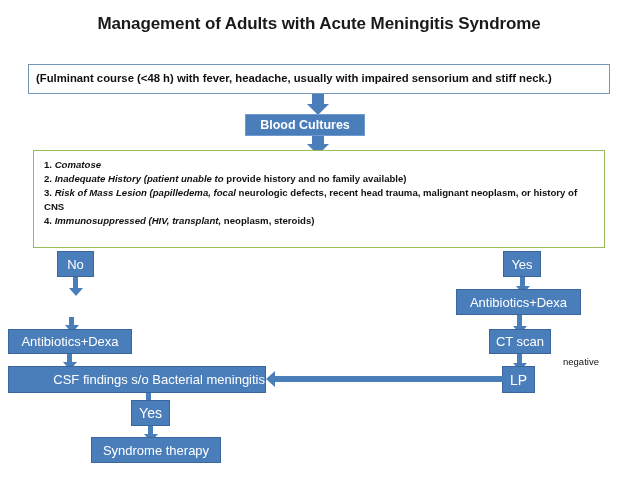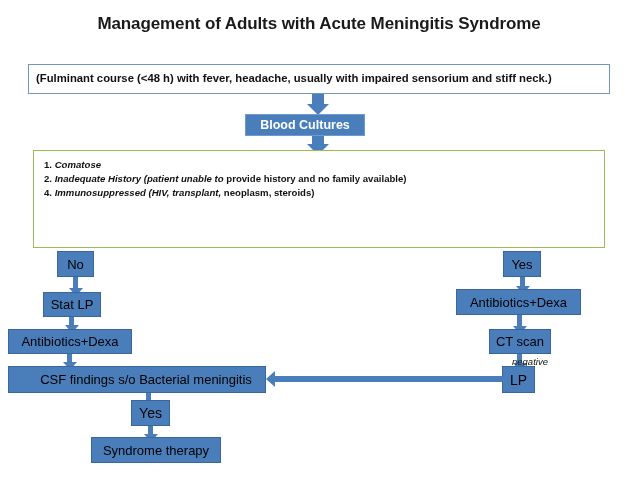--- a/index.html
+++ b/index.html
@@ -30,25 +30,25 @@
   .list-text{
     font-size:9.6px;font-weight:bold;color:#111;line-height:1.45;
     padding:7px 8px 6px 10px;
   }
   .list-text i{font-style:italic;}
 
   
   .node{
     position:absolute;box-sizing:border-box;
     background:#4a7ebb;border:1px solid #3a669c;
-    color:#000000;display:flex;align-items:center;justify-content:center;
+    color:#ffffff;display:flex;align-items:center;justify-content:center;
     font-size:13px;line-height:1;white-space:nowrap;
   }
   .node.small{font-size:14px;}
-  .node.left-pad{justify-content:center;padding-left:18px;}
+  .node.left-pad{justify-content:flex-end;padding-left:18px;}
 
   .node-bc{
     position:absolute;box-sizing:border-box;
     background:#4a7ebb;border:1.5px solid #6f9ad0;
     color:#ffffff;display:flex;align-items:center;justify-content:center;
     font-size:12.5px;font-weight:bold;white-space:nowrap;
   }
 
   
   .vline{position:absolute;background:#4a7ebb;width:5px;}
@@ -97,35 +97,35 @@
 
   <div class="panel panel-olive" style="left:33px;top:150px;width:572px;height:98px;">
     <div class="list-text">
       <div>
         <span>1. </span><i>Comatose</i>
       </div>
       <div>
         <span>2. </span><i>Inadequate History (patient unable to</i><span> provide history and no family available)</span>
       </div>
       <div>
+        <span>3. </span><i>Risk of Mass Lesion (papilledema, focal</i><span> neurologic defects, recent head trauma, malignant neoplasm, or history of CNS</span>
+      </div>
+      <div>
         <span>4. </span><i>Immunosuppressed (HIV, transplant,</i><span> neoplasm, steroids)</span>
       </div>
     </div>
   </div>
 
   <div class="node" style="left:57px;top:251px;width:37px;height:26px;">
     <span>No</span>
   </div>
 
   <div class="vline" style="left:73px;top:277px;height:11px;"></div>
   <div class="arrow-down" style="left:68.5px;top:288px;"></div>
 
-  <div class="node" style="left:43px;top:292px;width:58px;height:25px;">
-    <span>Stat LP</span>
-  </div>
 
   <div class="vline" style="left:69px;top:317px;height:8px;"></div>
   <div class="arrow-down" style="left:64.5px;top:325px;"></div>
 
   <div class="node" style="left:8px;top:329px;width:124px;height:25px;">
     <span>Antibiotics+Dexa</span>
   </div>
 
   <div class="vline" style="left:67px;top:354px;height:8px;"></div>
   <div class="arrow-down" style="left:62.5px;top:362px;"></div>
@@ -161,21 +161,21 @@
   <div class="vline" style="left:517px;top:315px;height:11px;"></div>
   <div class="arrow-down" style="left:512.5px;top:326px;"></div>
 
   <div class="node" style="left:489px;top:329px;width:62px;height:25px;">
     <span>CT scan</span>
   </div>
 
   <div class="vline" style="left:517px;top:354px;height:9px;"></div>
   <div class="arrow-down" style="left:512.5px;top:363px;"></div>
 
-  <div class="edge-label" style="left:512px;top:356px;font-style:italic;">negative</div>
+  <div class="edge-label" style="left:563px;top:356px;">negative</div>
 
   <div class="node small" style="left:502px;top:366px;width:33px;height:27px;">
     <span>LP</span>
   </div>
 
   <div class="hline" style="left:275px;top:376px;width:228px;"></div>
   <div class="arrow-left" style="left:266px;top:371px;"></div>
 
 </div>
 

